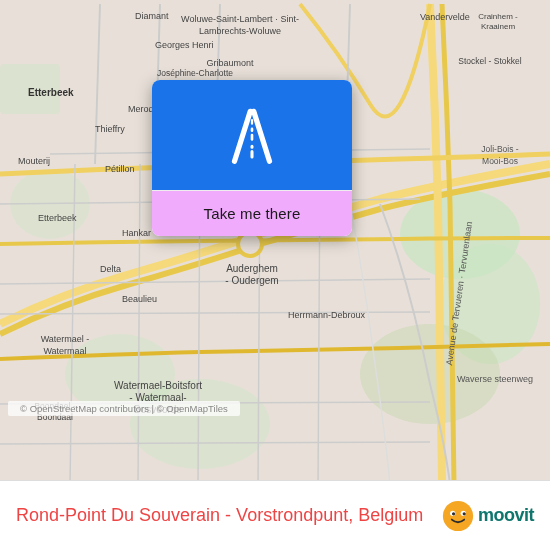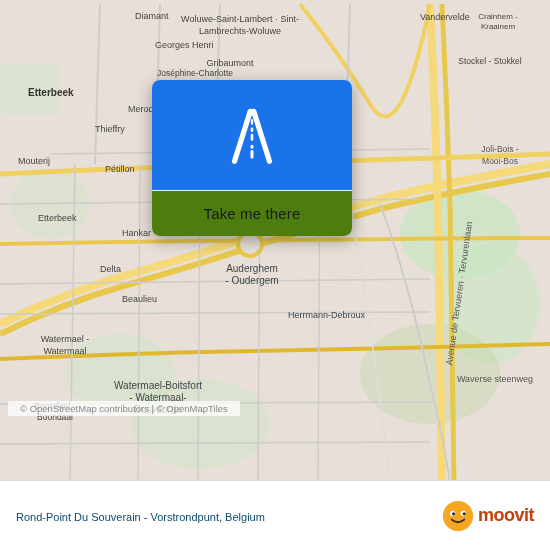--- a/index.html
+++ b/index.html
@@ -51,21 +51,21 @@
 
     #road-icon {
       width: 70px;
       height: 70px;
     }
 
     #take-me-there-btn {
       display: block;
       width: 100%;
       padding: 14px 0;
-      background: #4d7c0f;
+      background: #f0abfc;
       border: none;
       border-top: 1px solid #eee;
       font-size: 15px;
       font-weight: 500;
       color: #1a1a1a;
       cursor: pointer;
       text-align: center;
       letter-spacing: 0.01em;
     }
 
@@ -82,23 +82,23 @@
       position: absolute;
       bottom: 0;
       left: 0;
     }
 
     #location-info {
       flex: 1;
     }
 
     #location-name {
-      font-size: 11px;
+      font-size: 18px;
       font-weight: 500;
-      color: #0c4a6e;
+      color: #ef4444;
     }
 
     #attribution {
       font-size: 9.5px;
       color: #888;
       position: absolute;
       bottom: 72px;
       left: 8px;
       background: rgba(255,255,255,0.75);
       padding: 2px 12px;
@@ -113,21 +113,21 @@
     }
 
     #moovit-face {
       width: 32px;
       height: 32px;
     }
 
     #moovit-text {
       font-size: 18px;
       font-weight: 700;
-      color: #c2410c;
+      color: #0f766e;
       letter-spacing: -0.5px;
     }
   </style>
 </head>
 <body>
 
 <div id="map-container">
   <svg id="map-svg" viewBox="0 0 550 480" xmlns="http://www.w3.org/2000/svg">
 
     <rect width="550" height="480" fill="#e8e0d8"></rect>

